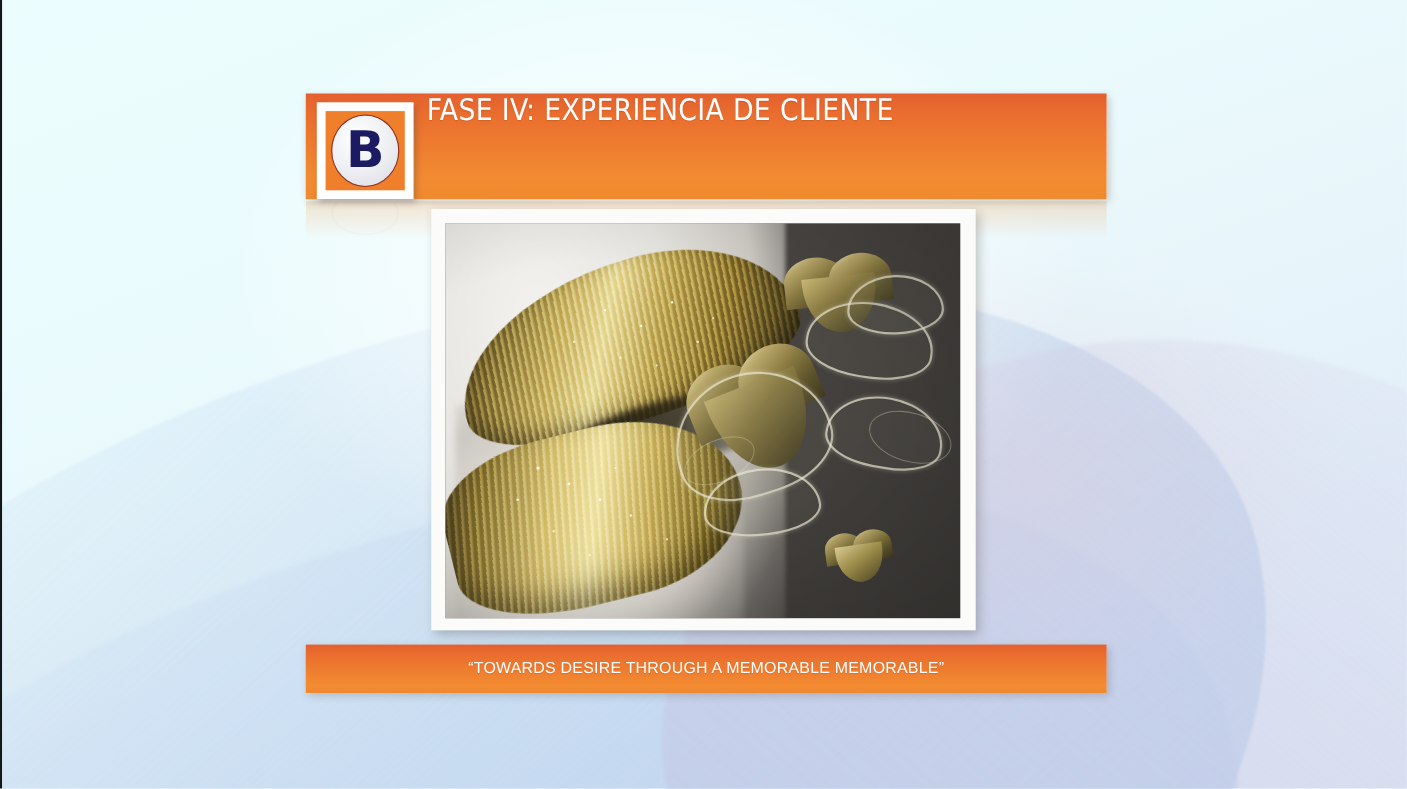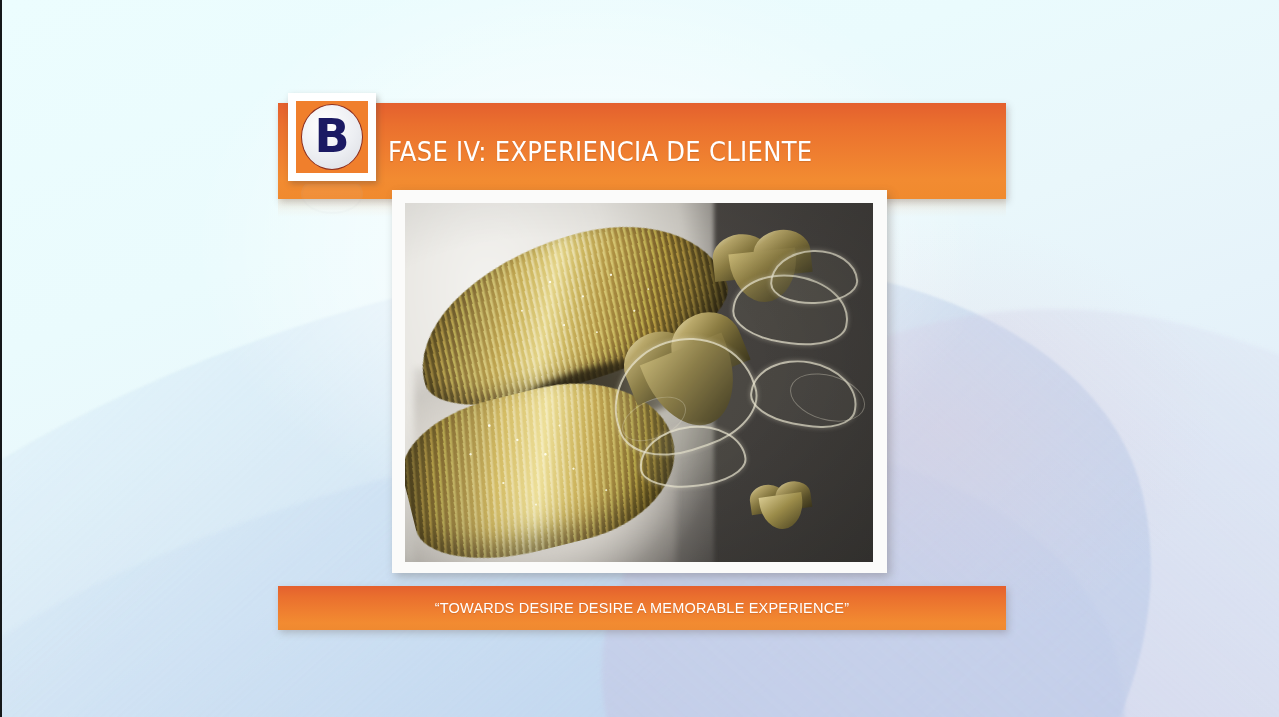--- a/index.html
+++ b/index.html
@@ -85,27 +85,27 @@
     width: 560px;
     height: 420px;
     background: radial-gradient(ellipse at center, rgba(226,204,216,0.30) 0%, rgba(226,204,216,0.0) 70%);
     pointer-events: none;
   }
 
   
   .header {
     position: absolute;
     left: 276px;
-    top: 103px;
+    top: 85px;
     width: 728px;
     height: 96px;
     background: linear-gradient(180deg, #e4602e 0%, #ea6f2e 22%, #ef7f30 55%, #f28b31 80%, #f08a2e 100%);
     box-shadow: 2px 3px 7px rgba(90,70,60,0.28);
     display: flex;
-    align-items: center;
+    align-items: flex-start;
   }
   .header-title {
     color: #ffffff;
     font-family: "DejaVu Sans Condensed", "Liberation Sans Narrow", "Liberation Sans", sans-serif;
     font-size: 27px;
     font-weight: 400;
     letter-spacing: 0.3px;
     margin-left: 110px;
     white-space: nowrap;
     text-shadow: 0 1px 1px rgba(120,60,20,0.25);
@@ -530,16 +530,16 @@
       </div>
 
       <div class="wisp wisp-1"></div>
       <div class="wisp wisp-2"></div>
 
       <div class="photo-vignette"></div>
     </div>
   </div>
 
   <div class="caption-bar">
-    <div class="caption-text">“TOWARDS DESIRE DESIRE A MEMORABLE EXPERIENCE”</div>
+    <div class="caption-text">“TOWARDS DESIRE THROUGH A MEMORABLE MEMORABLE”</div>
   </div>
 
 </div>
 
 </body></html>

